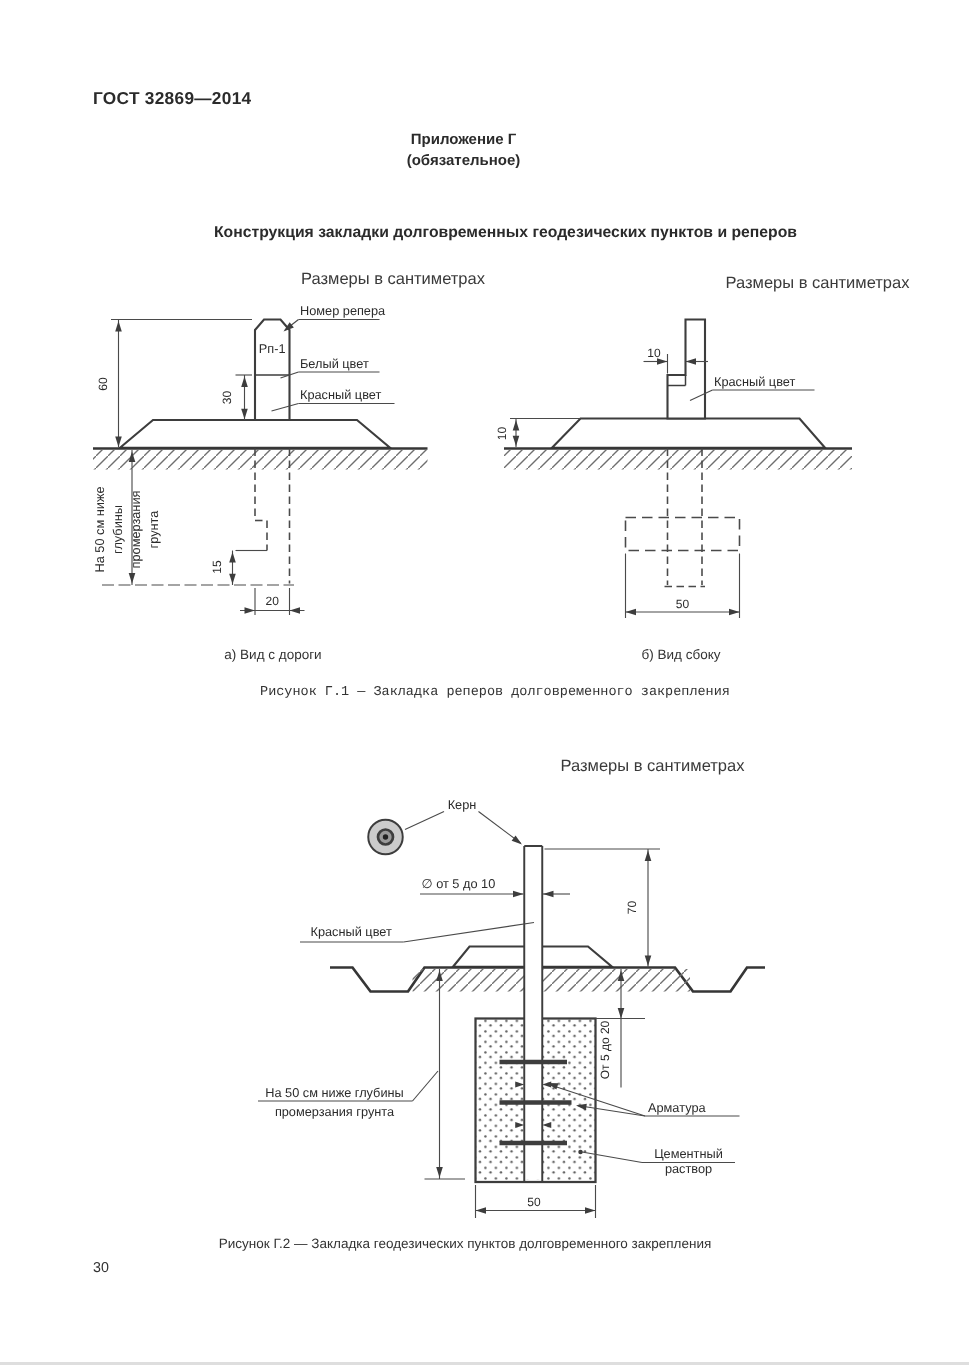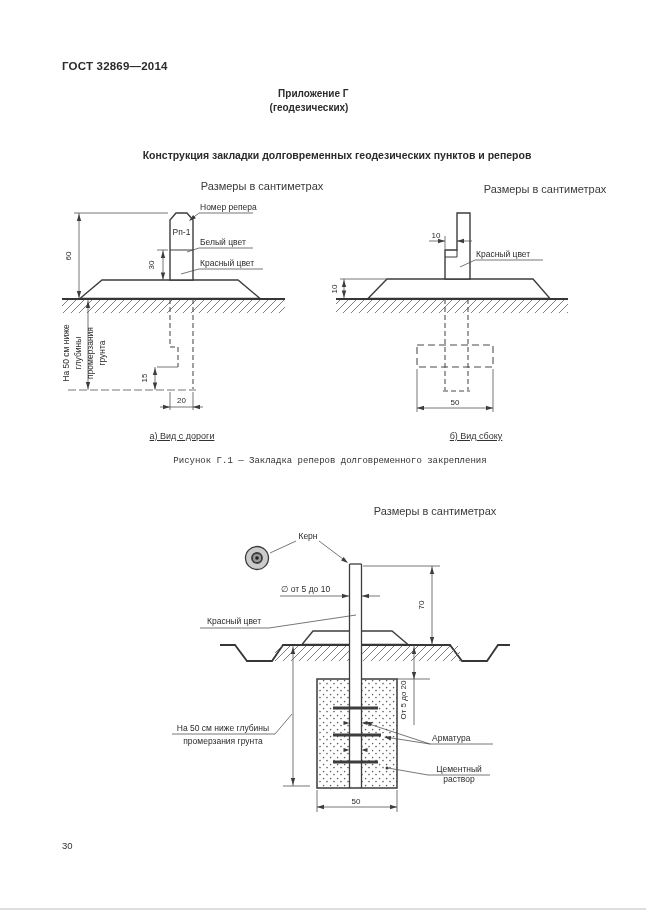--- a/index.html
+++ b/index.html
@@ -1,24 +1,24 @@
 <!DOCTYPE html>
 <html><head>
 <meta charset="utf-8">
 <style>
   html,body{margin:0;padding:0;background:#fff;}
   .page{position:relative;width:646px;height:913px;background:#ffffff;overflow:hidden;
         font-family:"Liberation Sans",sans-serif;color:#2b2b2b;}
   .abs{position:absolute;white-space:nowrap;}
-  .ctr{transform:translateX(-50%);text-align:right;}
+  .ctr{transform:translateX(-50%);text-align:center;}
   .hdr{font-size:11.5px;font-weight:bold;letter-spacing:.2px;}
   .annex{font-size:10px;font-weight:bold;line-height:1.35;}
   .title{font-size:10.5px;font-weight:bold;}
   .units{font-size:11px;color:#3a3a3a;}
-  .cap{font-size:9px;color:#333;text-decoration:underline;}
+  .cap{font-size:9px;color:#333;}
   .figcap{font-size:9px;color:#333;}
   .pnum{font-size:9.5px;color:#333;}
   svg.drawing{position:absolute;left:0;top:0;}
   svg text{font-family:"Liberation Sans",sans-serif;fill:#2b2b2b;}
   .lbl{font-size:8.5px;}
   .dim{font-size:8px;}
   .ln{stroke:#3d3d3d;stroke-width:1.4;fill:none;}
   .lnw{stroke:#3d3d3d;stroke-width:1.4;fill:#ffffff;}
   .thin{stroke:#4a4a4a;stroke-width:.75;fill:none;}
   .thick{stroke:#363636;stroke-width:1.8;fill:none;}
@@ -30,21 +30,21 @@
 </style>
 </head>
 <body>
 
 <div class="page">
 
   <div class="abs hdr" style="left:62px;top:60px;">ГОСТ 32869—2014</div>
 
   <div class="abs annex ctr" style="left:309px;top:87px;">
     <div>Приложение Г</div>
-    <div>(геодезических)</div>
+    <div>(обязательное)</div>
   </div>
 
   <div class="abs title ctr" style="left:337px;top:149px;">Конструкция закладки долговременных геодезических пунктов и реперов</div>
 
   <div class="abs units ctr" style="left:262px;top:180px;">Размеры в сантиметрах</div>
   <div class="abs units ctr" style="left:545px;top:183px;">Размеры в сантиметрах</div>
   <div class="abs units ctr" style="left:435px;top:505px;">Размеры в сантиметрах</div>
 
   <svg class="drawing" width="646" height="913" viewBox="0 0 646 913">
     <defs>
@@ -230,18 +230,19 @@
       <line class="thin" x1="317" y1="790" x2="317" y2="812"></line>
       <line class="thin" x1="397" y1="790" x2="397" y2="812"></line>
       <line class="thin" x1="317" y1="807" x2="397" y2="807"></line>
       <polygon class="arr" points="317,807 324,804.8 324,809.2"></polygon>
       <polygon class="arr" points="397,807 390,804.8 390,809.2"></polygon>
       <text class="dim" x="356" y="804" text-anchor="middle">50</text>
     </g>
   </svg>
 
   <div class="abs cap ctr" style="left:182px;top:431px;">а) Вид с дороги</div>
-  <div class="abs cap ctr" style="left:476px;top:431px;">б) Вид сбоку</div>
+  <div class="abs cap ctr" style="left:454px;top:431px;">б) Вид сбоку</div>
   <div class="abs figcap ctr" style="left:330px;top:456px;font-family:Liberation Mono, monospace;">Рисунок Г.1 — Закладка реперов долговременного закрепления</div>
+  <div class="abs figcap ctr" style="left:310px;top:824px;">Рисунок Г.2 — Закладка геодезических пунктов долговременного закрепления</div>
 
   <div class="abs pnum" style="left:62px;top:840px;">30</div>
   <div class="edge"></div>
 </div>
 
 </body></html>

